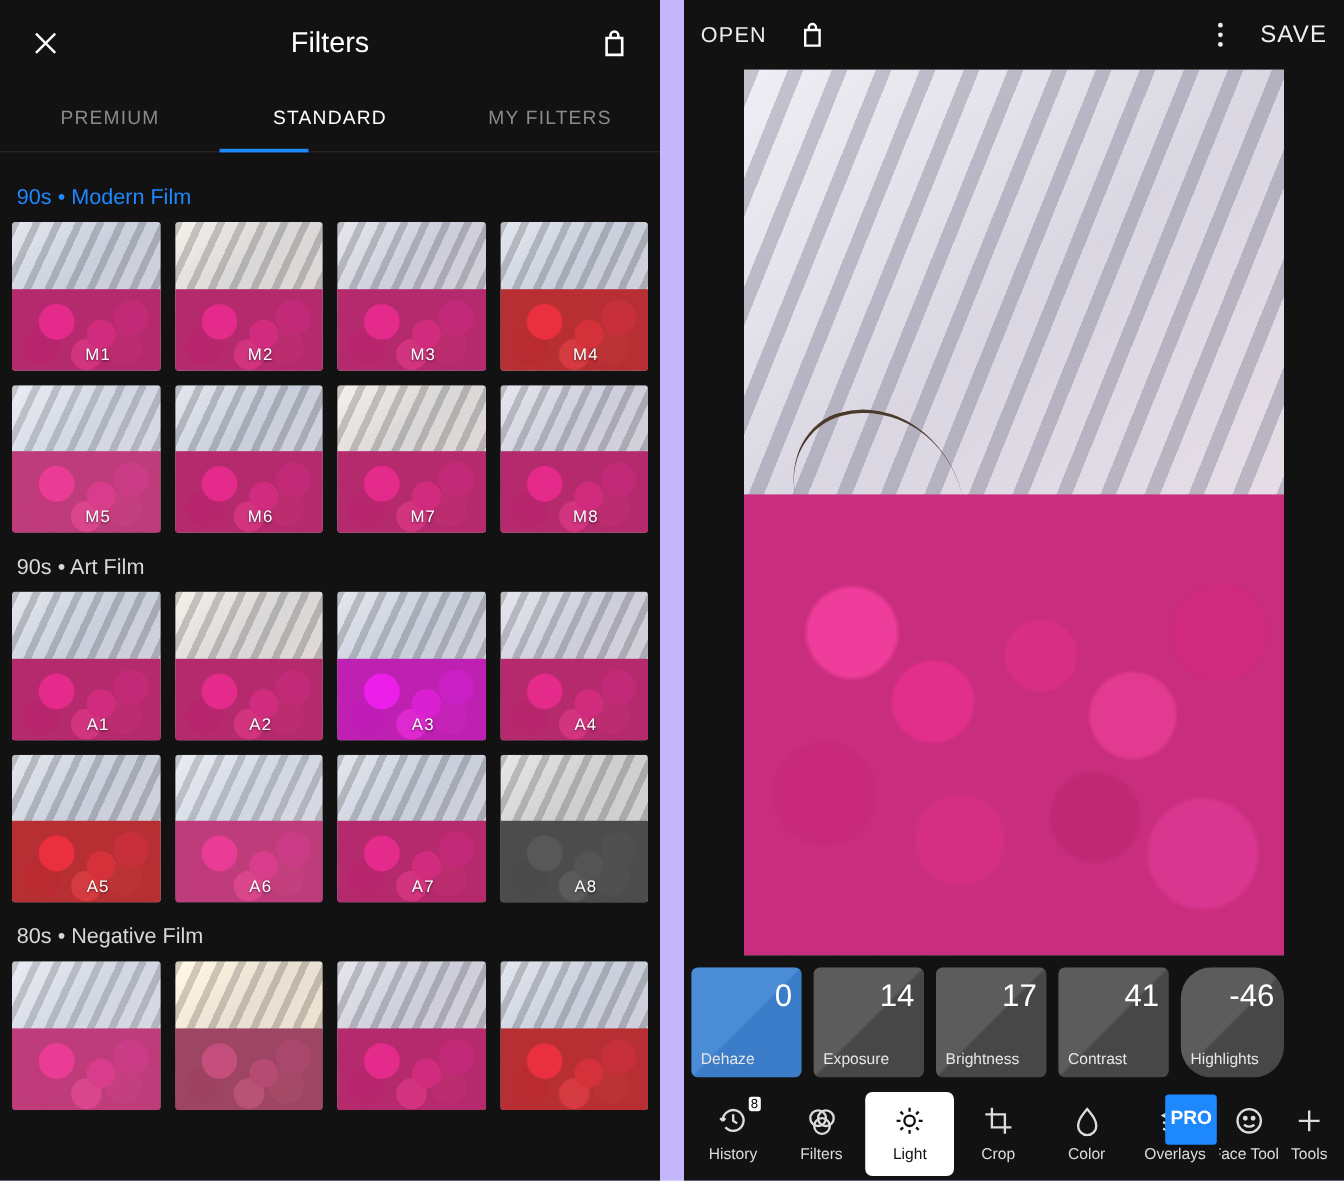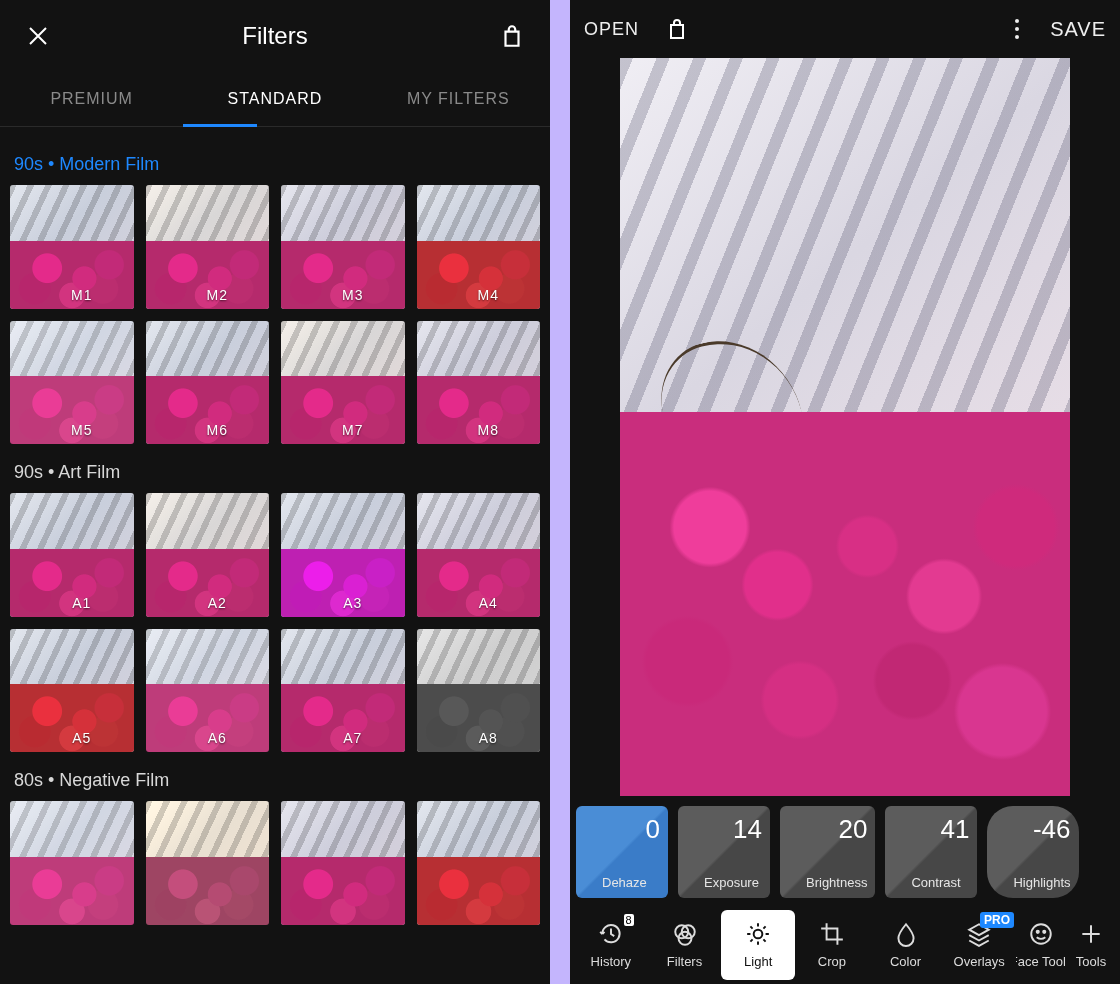--- a/index.html
+++ b/index.html
@@ -56,29 +56,29 @@
     radial-gradient(circle at 40% 75%,#d52f83 0 9%,transparent 10%),
     radial-gradient(circle at 65% 70%,#c12874 0 9%,transparent 10%),
     radial-gradient(circle at 85% 78%,#d93690 0 9%,transparent 10%),
     #c92d7d;}
   .canvas .branch{position:absolute;left:10%;top:38%;width:30%;height:20%;border-top:3px solid #4a3a2a;border-radius:40% 60% 0 0;transform:rotate(-14deg);}
 
   .adjust-row{position:absolute;left:6px;right:0;top:806px;height:92px;display:flex;gap:10px;overflow:hidden;}
   .adj{flex:0 0 92px;height:92px;border-radius:6px;background:linear-gradient(135deg,#5c5c5c 0 49%,#474747 51% 100%);display:flex;flex-direction:column;justify-content:space-between;padding:8px;box-sizing:border-box;}
   .adj.active{background:linear-gradient(135deg,#4a8dd6 0 49%,#3a7cc8 51% 100%);}
   .adj .val{font-size:26px;color:#fff;text-align:right;font-weight:300;}
-  .adj .lbl{font-size:13px;color:#e6e6e6;margin-left:18px;}
+  .adj .lbl{font-size:13px;color:#e6e6e6;}
   .adj.last{flex:0 0 86px;border-radius:26px;}
 
   .toolbar{position:absolute;left:0;right:0;bottom:0;height:78px;display:flex;align-items:center;padding:0 4px;}
   .tool{flex:1;display:flex;flex-direction:column;align-items:center;justify-content:center;gap:4px;color:#dcdcdc;font-size:13px;position:relative;height:70px;border-radius:6px;}
   .tool.active{background:#fff;color:#111;}
   .tool svg{stroke:currentColor;fill:none;stroke-width:1.8;}
   .tool .badge{position:absolute;top:4px;right:14px;font-size:11px;background:#fff;color:#000;border-radius:2px;padding:0 2px;}
-  .tool .badge.pro{position:absolute;top:2px;right:2px;font-size:12px;background:#1e88ff;color:#fff;border-radius:3px;padding:1px 4px;font-weight:600;}
+  .tool .badge.pro{position:absolute;top:2px;right:2px;font-size:16px;background:#1e88ff;color:#fff;border-radius:3px;padding:12px 4px;font-weight:600;}
   .tool.clip{flex:0 0 50px;overflow:hidden;}
   .tool.clip .tlabel{white-space:nowrap;}
 </style>
 </head>
 <body>
 
 <div class="stage">
 
   <div class="phone">
     <div class="hdr">
@@ -297,21 +297,21 @@
     <div class="adjust-row" id="adj-row">
         <div class="adj active">
           <div class="val">0</div>
           <div class="lbl">Dehaze</div>
         </div>
         <div class="adj">
           <div class="val">14</div>
           <div class="lbl">Exposure</div>
         </div>
         <div class="adj">
-          <div class="val">20</div>
+          <div class="val">17</div>
           <div class="lbl">Brightness</div>
         </div>
         <div class="adj">
           <div class="val">41</div>
           <div class="lbl">Contrast</div>
         </div>
         <div class="adj last">
           <div class="val">-46</div>
           <div class="lbl">Highlights</div>
         </div>

